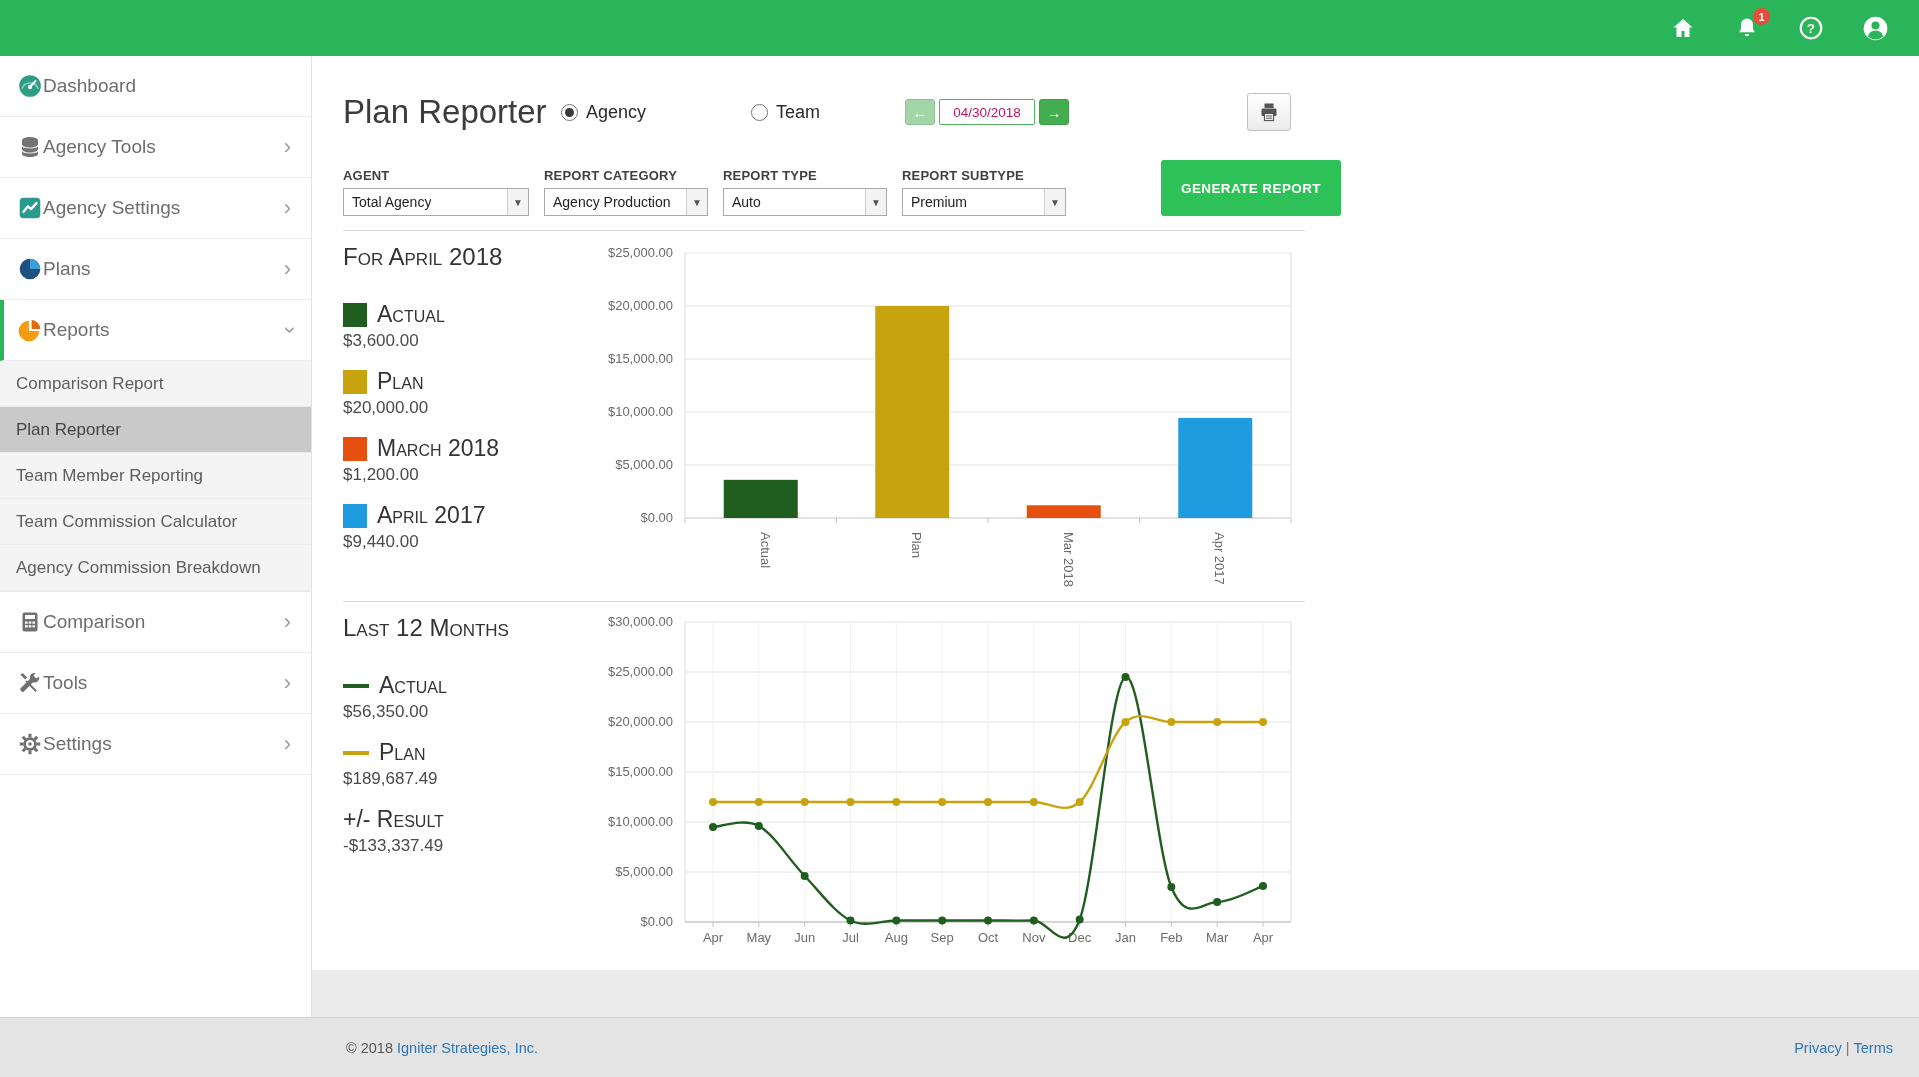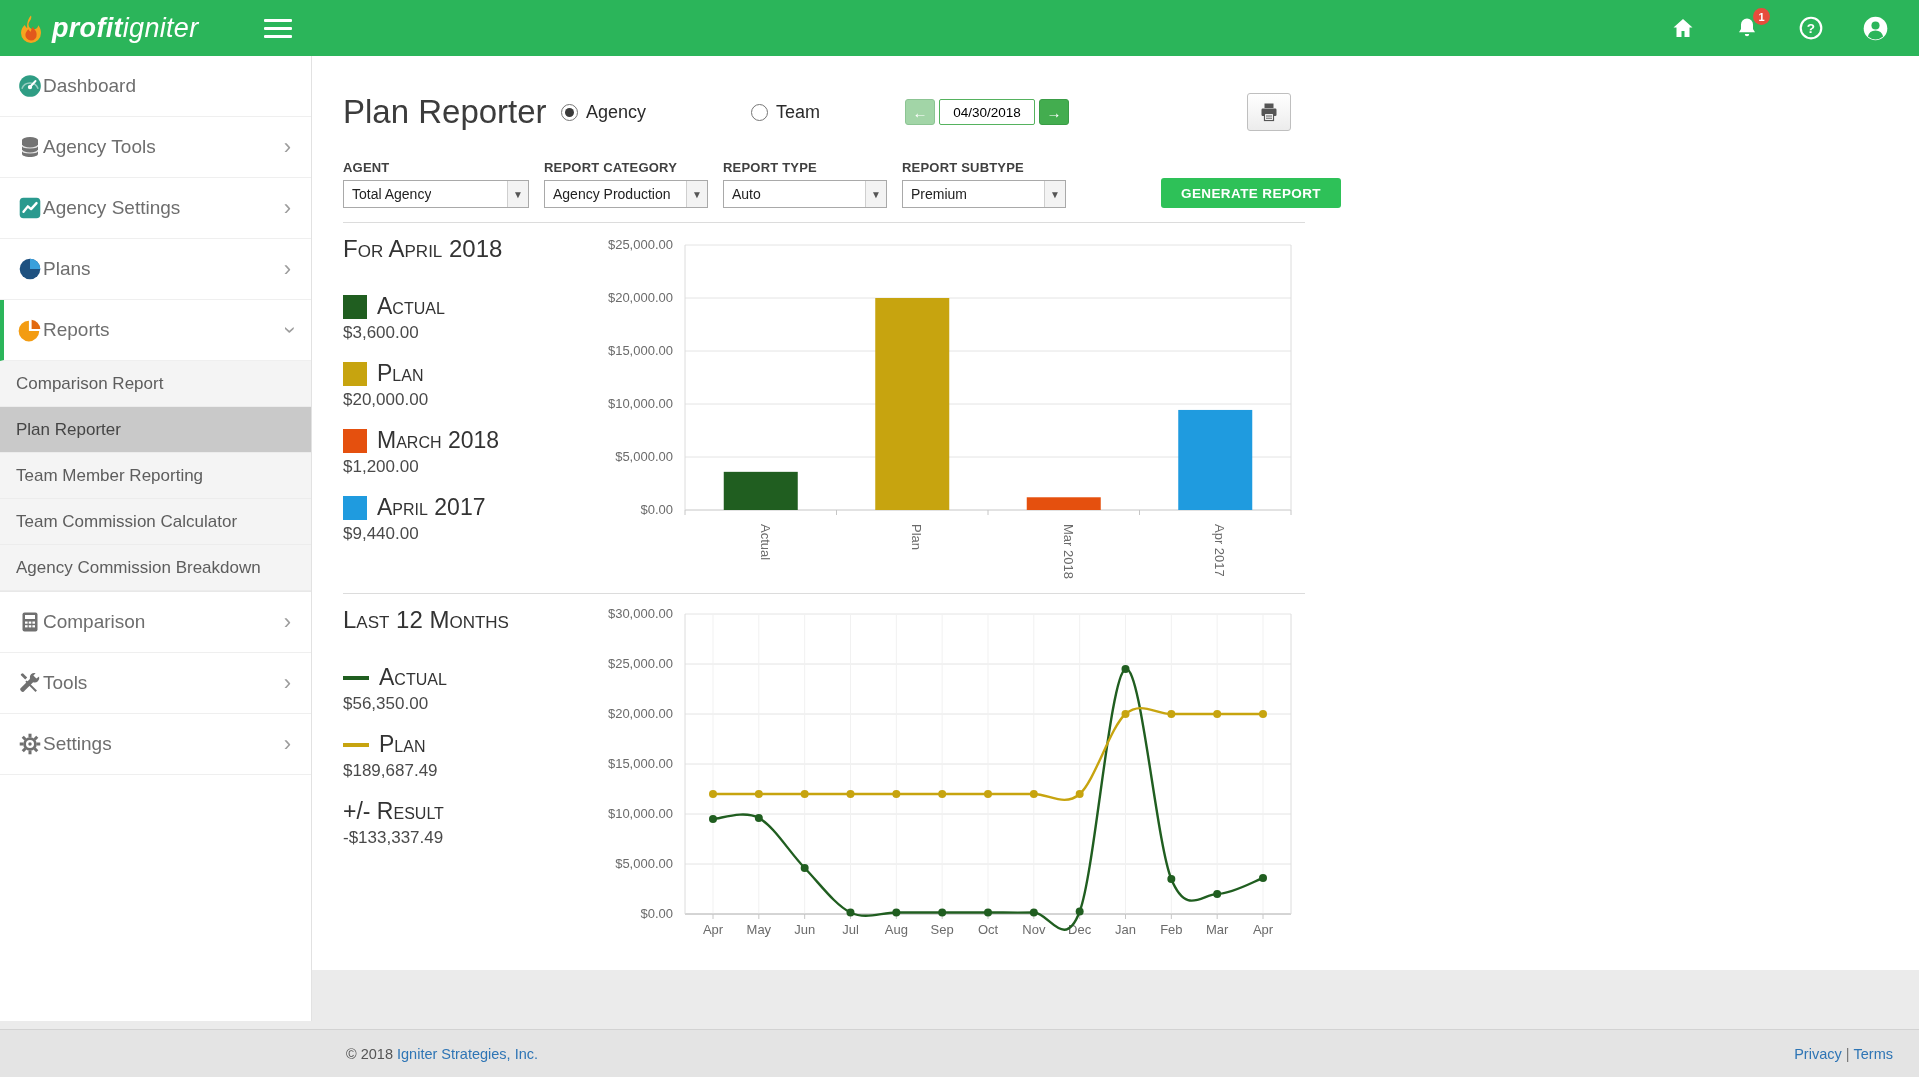--- a/index.html
+++ b/index.html
@@ -58,76 +58,62 @@
   .radio.team { margin-left:105px; }
   .radio-label { font-size:18px; color:#2b2b2b; }
   .rdot { width:17px; height:17px; border:1px solid #767676; border-radius:50%; position:relative; background:#fff; flex:none; }
   .rdot.checked::after { content:""; position:absolute; inset:3px; border-radius:50%; background:#3a3a3a; }
   .date-ctl { display:flex; align-items:center; gap:4px; margin-left:85px; }
   .d-btn { width:30px; height:26px; border-radius:3px; color:#fff; font-size:15px; line-height:1;
            display:flex; align-items:center; justify-content:center; cursor:pointer; }
   .d-prev { background:#a2d5a7; border:1px solid #8cc493; }
   .d-next { background:#43ad4f; border:1px solid #3a9c46; }
   .d-input { width:96px; height:26px; border:1px solid #55b25e; border-radius:2px; text-align:center;
-             font-size:13.5px; color:#000000; font-family:"Liberation Sans", sans-serif; }
+             font-size:13.5px; color:#be185d; font-family:"Liberation Sans", sans-serif; }
   .print-btn { width:44px; height:38px; margin-left:178px; border:1px solid #bfbfbf; border-radius:3px;
                background:linear-gradient(#ffffff,#ececec); display:flex; align-items:center; justify-content:center; cursor:pointer; }
 
   .filters { display:flex; align-items:flex-end; gap:15px; margin-top:26px; }
   .f-group { display:flex; flex-direction:column; }
   .f-label { font-size:13px; font-weight:bold; color:#404040; margin-bottom:5px; letter-spacing:.2px; }
   .select { height:28px; border:1px solid #a9a9a9; background:#fff; display:flex; align-items:center;
             justify-content:space-between; padding-left:8px; font-size:14px; color:#222; cursor:pointer; }
   .select-value { white-space:nowrap; overflow:hidden; }
   .select-arrow { width:21px; align-self:stretch; display:flex; align-items:center; justify-content:center;
                   border-left:1px solid #cfcfcf; background:#f3f3f3; color:#555; font-size:10px; flex:none; }
   .w186 { width:186px; } .w164 { width:164px; }
-  .gen-btn { height:30px; padding:0 20px; margin-left:80px; background:#2ec158; border:none; border-radius:3px;
+  .gen-btn { height:56px; padding:0 20px; margin-left:80px; background:#2ec158; border:none; border-radius:3px;
              color:#fff; font-weight:bold; font-size:13.5px; letter-spacing:.4px; cursor:pointer;
              font-family:"Liberation Sans", sans-serif; }
 
   .section { width:962px; margin-top:14px; border-top:1px solid #dcdcdc; padding-top:10px; display:flex; }
   .section.second { margin-top:8px; }
   .legend-col { width:242px; flex:none; padding-top:2px; }
   .sec-heading { font-variant:small-caps; font-size:24px; color:#333; margin-bottom:30px; }
   .leg-row { display:flex; align-items:center; gap:10px; }
   .swatch { width:24px; height:24px; flex:none; }
   .swatch-line { width:26px; height:4px; flex:none; }
   .leg-label { font-variant:small-caps; font-size:23px; color:#333; }
   .leg-amount { font-size:17px; color:#4a4a4a; margin:3px 0 17px 0; }
   svg text { font-family:"Liberation Sans", sans-serif; }
   .ctick { font-size:13px; fill:#6b6b6b; }
 
   
   .footer {
-    position:absolute; left:0; right:0; bottom:0; height:48px; background:#e4e4e4;
+    position:absolute; left:0; right:0; bottom:0; height:60px; background:#e4e4e4;
     border-top:1px solid #d2d2d2; display:flex; align-items:center;
     justify-content:space-between; padding:0 26px 0 346px; font-size:14.5px; color:#555;
   }
   .footer a { color:#2e75b5; text-decoration:none; cursor:pointer; }
   .f-sep { color:#777; margin:0 4px; }
 </style>
 </head>
 <body>
 
 <div class="header">
-  <div class="header-left">
-    <div class="brand">
-      <svg width="30" height="30" viewBox="0 0 24 24">
-        <path d="M12 2c1.2 3-2 4.6-2 7.2a4 4 0 0 0 7.9.6C19.4 11.8 20 13.9 20 16a8 8 0 1 1-16 0c0-3 1.5-5 3-6.5.5 1.5 2 2.5 2 2.5-.5-4 1-8 3-10z" fill="#f6a41f"></path>
-        <path d="M12 22a4.5 4.5 0 0 1-4.5-4.5c0-2 1.4-3.4 2.5-4.5.5 1.5 2 2 2 2 0-1.5.6-3 1.6-4 .6 2 2.9 3 2.9 6A4.5 4.5 0 0 1 12 22z" fill="#e2571c"></path>
-      </svg>
-      <div class="brand-text"><b>profit</b><span>igniter</span></div>
-    </div>
-    <div class="hamburger">
-        <i></i>
-        <i></i>
-        <i></i>
-      </div>
-  </div>
   <div class="header-right">
     <div class="hicon">
       <svg width="24" height="24" viewBox="0 0 24 24">
         <path d="M12 3l9.5 8.5h-3V21h-5v-6h-3v6h-5v-9.5h-3z" fill="#fff"></path>
       </svg>
     </div>
     <div class="hicon">
       <svg width="24" height="24" viewBox="0 0 24 24">
         <path d="M12 2.5a6 6 0 0 0-6 6v4.5l-2 3.2h16l-2-3.2V8.5a6 6 0 0 0-6-6z" fill="#fff"></path>
         <path d="M9.8 18a2.2 2.2 0 0 0 4.4 0z" fill="#fff"></path>

